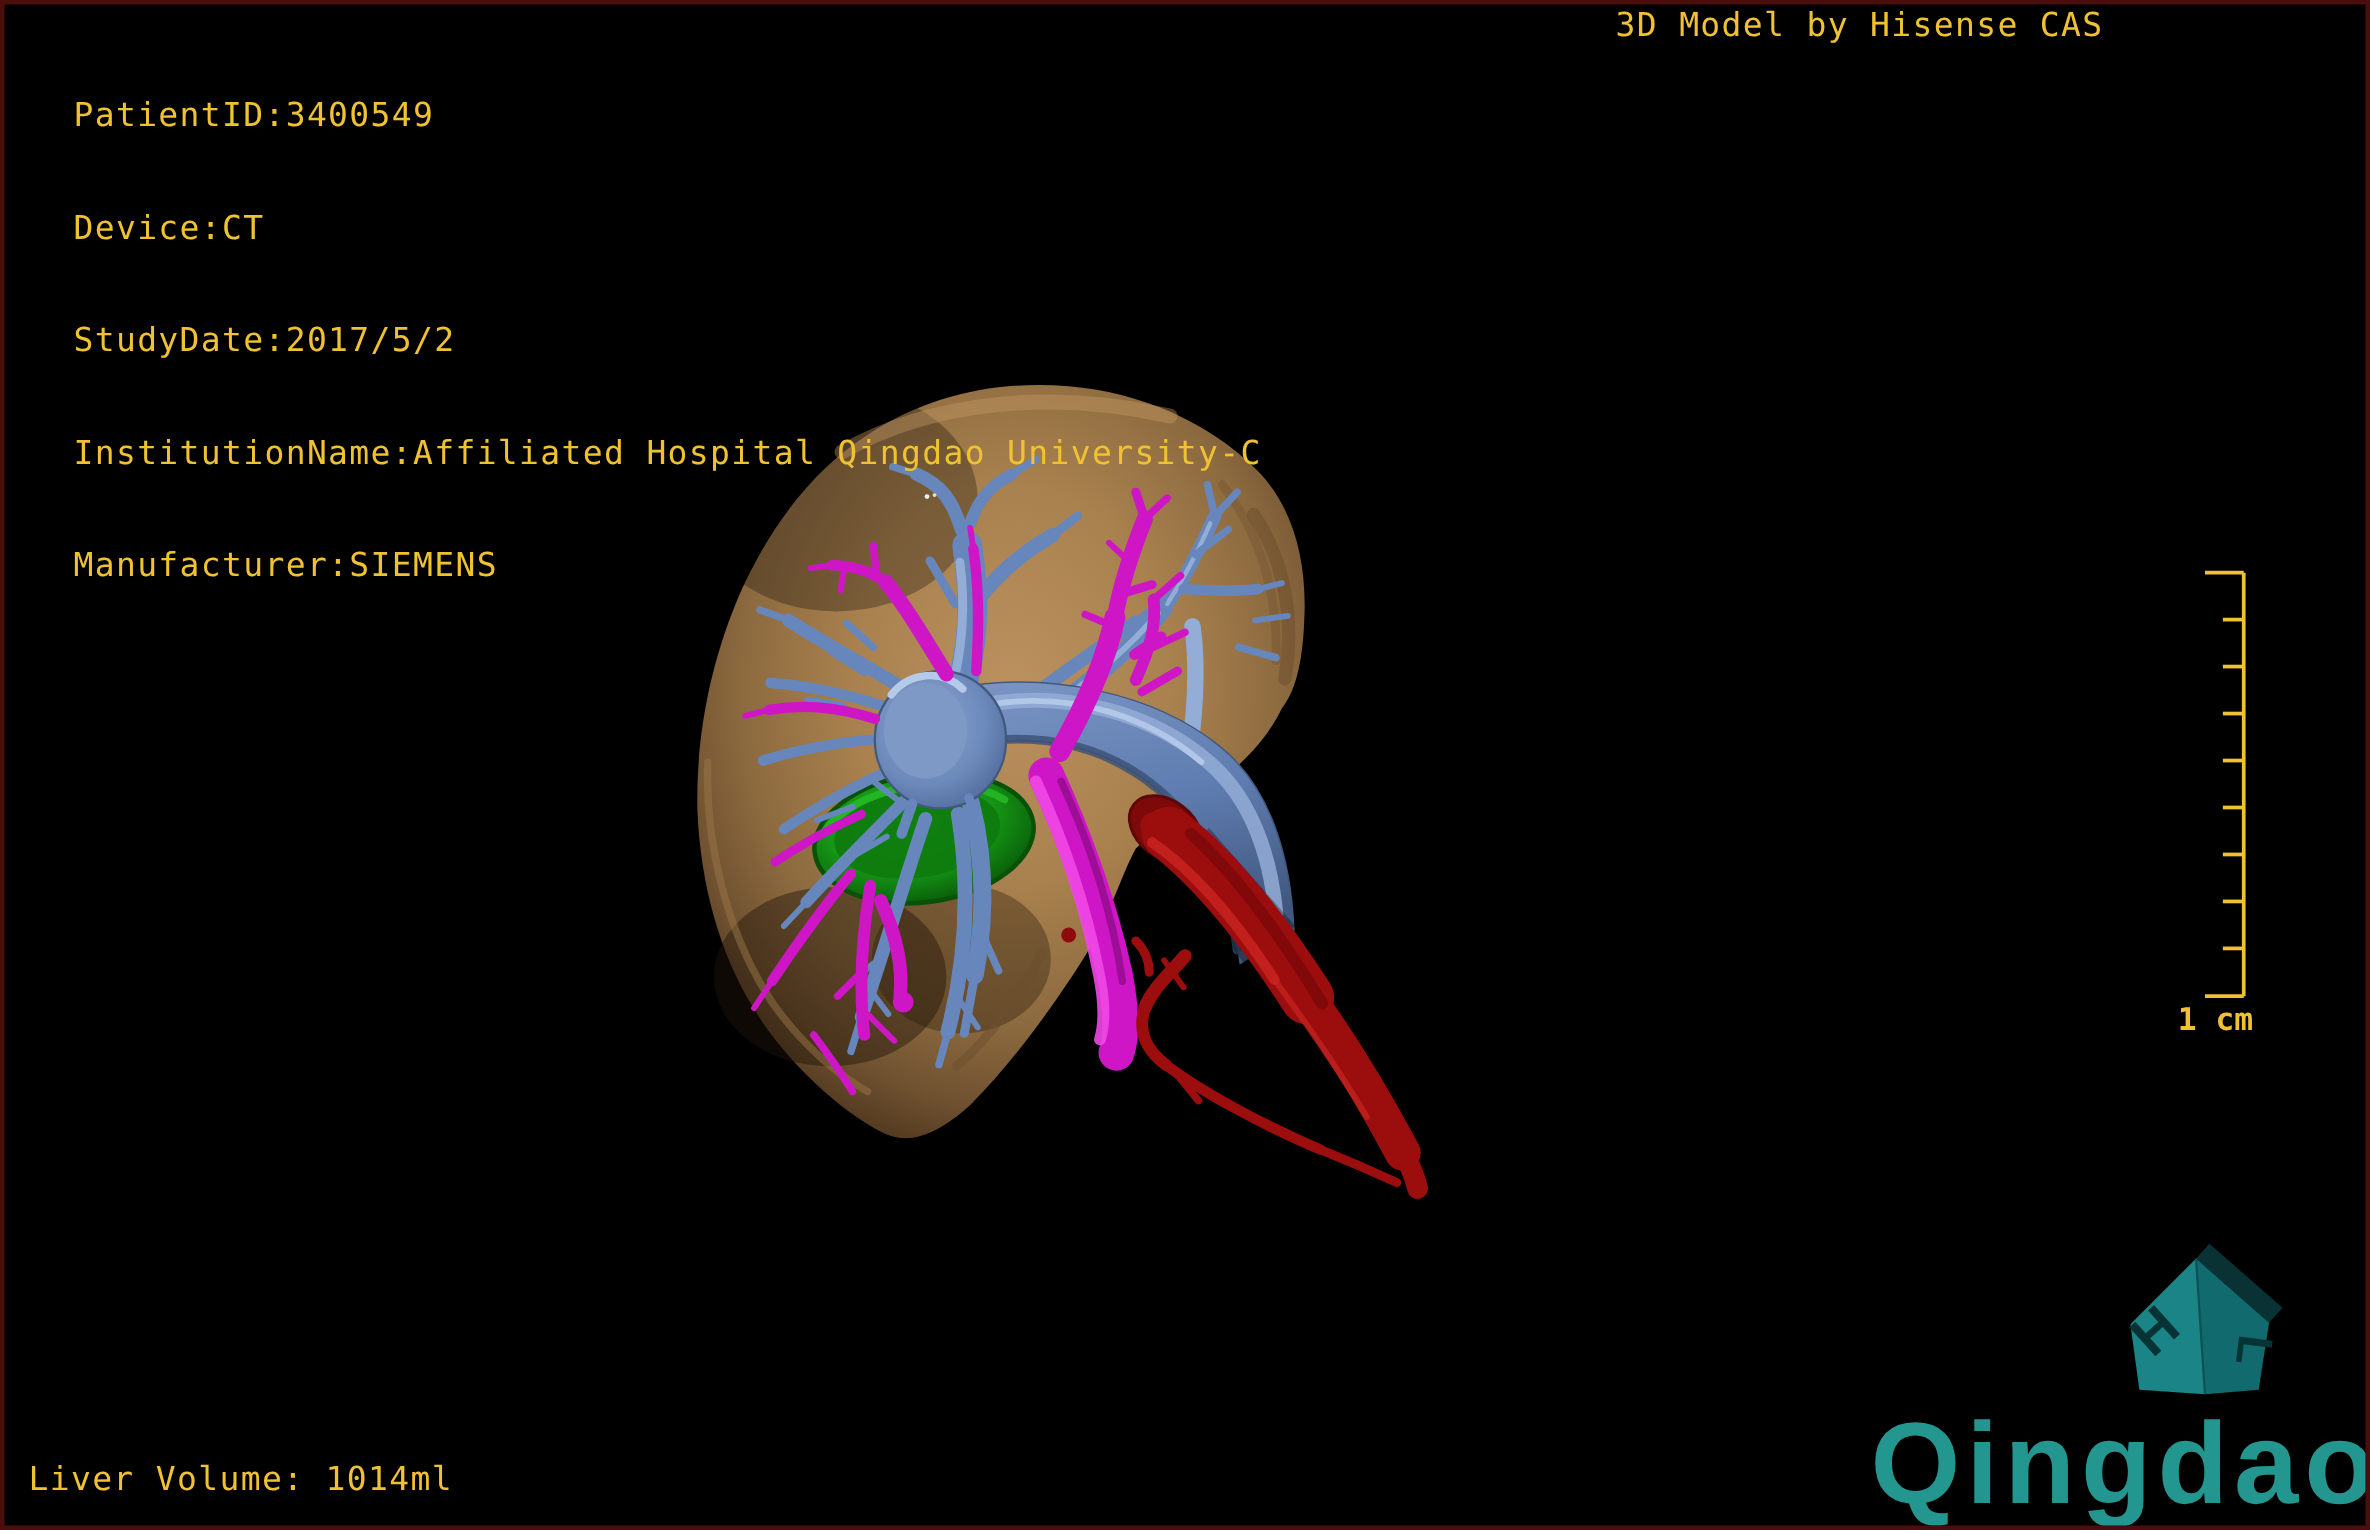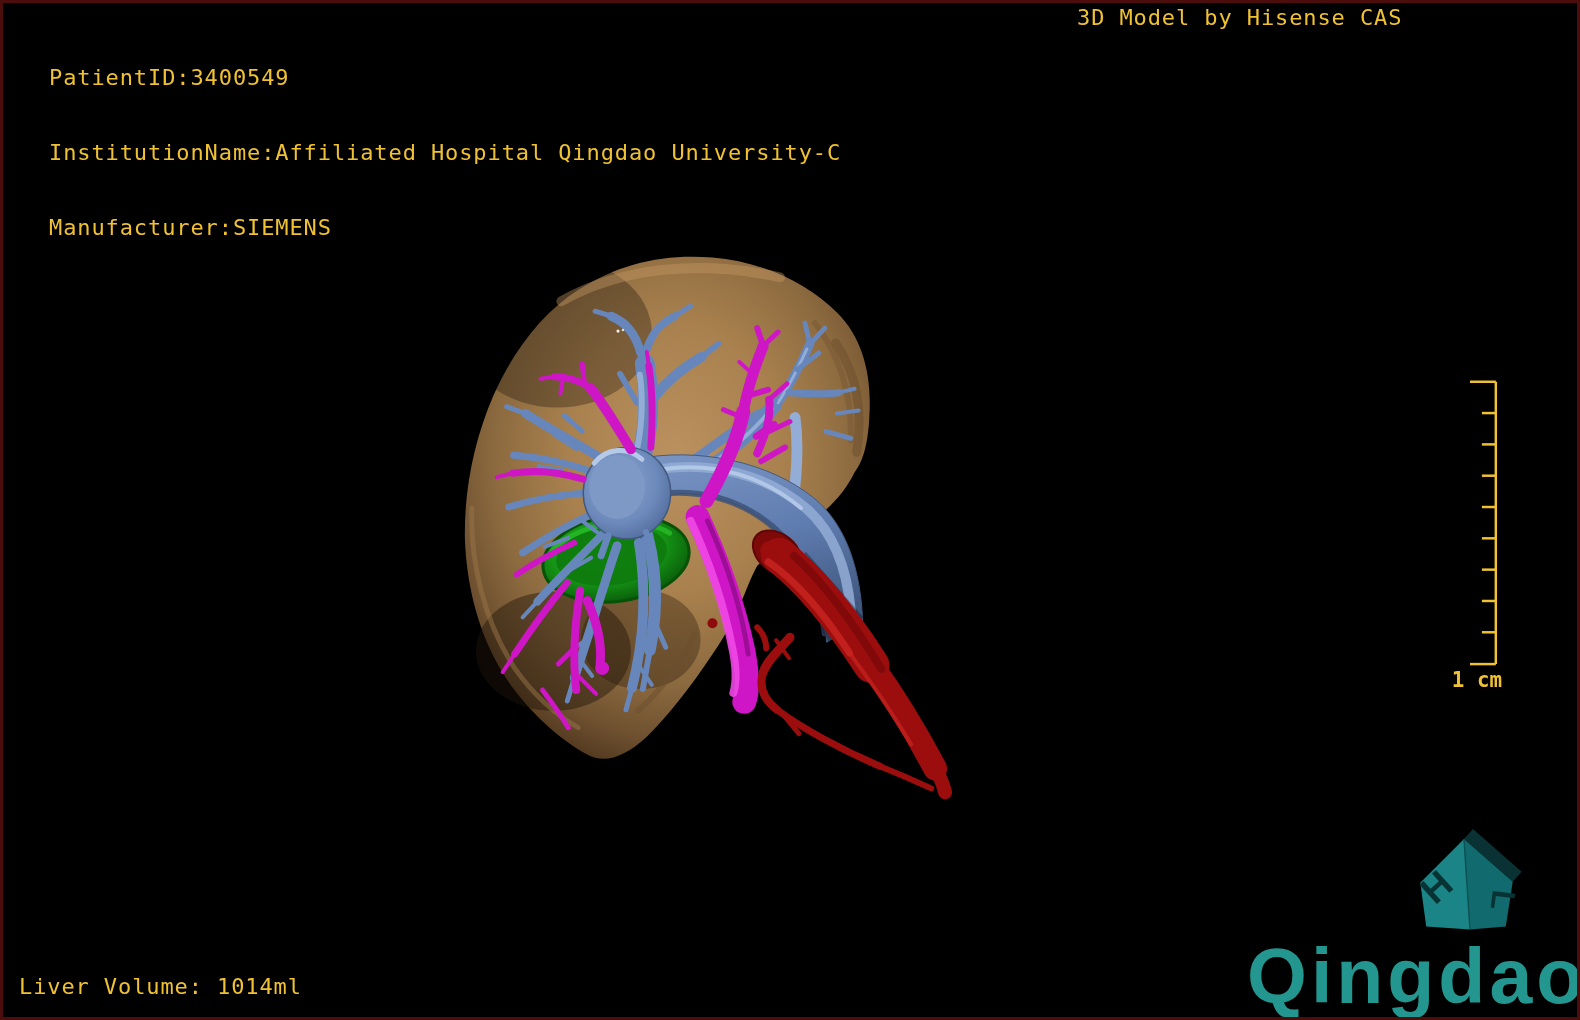--- a/index.html
+++ b/index.html
@@ -242,20 +242,22 @@
     <polygon points="1468,841 1424,885 1430,929 1474,932" fill="#1b8487"></polygon>
     <polygon points="1468,841 1517,884 1510,929 1474,932" fill="#116b6e"></polygon>
     <line x1="1468" y1="841" x2="1474" y2="932" stroke="#0d5254" stroke-width="1.5"></line>
     <text class="cubetxt" font-size="38" text-anchor="middle" transform="translate(1449,899) rotate(-42)">H</text>
     <text class="cubetxt" font-size="33" text-anchor="middle" transform="translate(1496,901) rotate(97)">L</text>
   </g>
 </svg>
 
 <div class="osd info">
   <div>PatientID:3400549</div>
+  <div>Device:CT</div>
+  <div>StudyDate:2017/5/2</div>
   <div>InstitutionName:Affiliated Hospital Qingdao University-C</div>
   <div>Manufacturer:SIEMENS</div>
 </div>
 
 <div class="osd credit">3D Model by Hisense CAS</div>
 
 <div class="osd volume">Liver Volume: 1014ml</div>
 
 <div class="brand">Qingdao</div>
 

